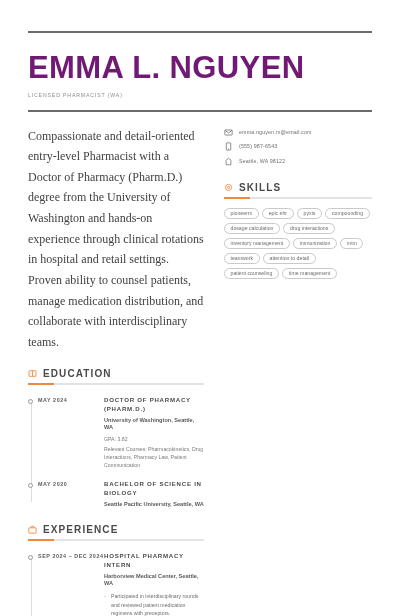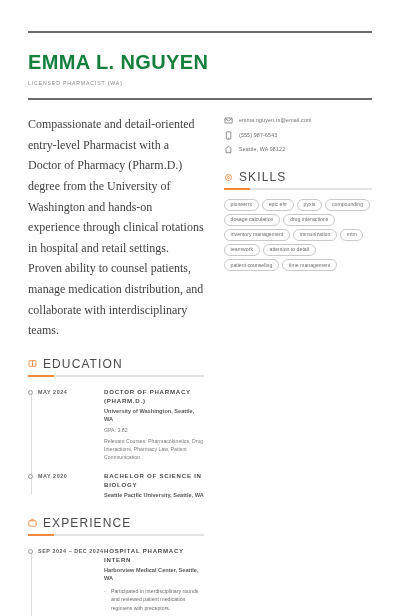--- a/index.html
+++ b/index.html
@@ -12,22 +12,22 @@
     color: #3c3c3c;
     position: relative;
     overflow: hidden;
   }
   .page { width: 400px; height: 616px; padding: 0 28px; position: relative; }
 
   
   .rule-top { height: 2px; background: #6b6b6b; margin-top: 31px; }
   .rule-bottom { height: 2px; background: #6b6b6b; margin-top: 12px; }
   .name {
-    font-size: 20px; font-weight: bold; letter-spacing: 0.4px;
-    color: #15803d; margin-top: 19px; line-height: 1.05;
+    font-size: 31px; font-weight: bold; letter-spacing: 0.4px;
+    color: #701a75; margin-top: 19px; line-height: 1.05;
   }
   .subtitle {
     font-size: 5.2px; letter-spacing: 0.85px; color: #8c8c8c;
     margin-top: 7px; margin-bottom: 7px; text-transform: uppercase;
   }
 
   
   .body-wrap { display: flex; margin-top: 14px; }
   .col-left { width: 190px; padding-right: 14px; }
   .col-right { width: 154px; padding-left: 6px; }
@@ -47,21 +47,21 @@
   }
   .contact-ico svg { display: block; width: 9px; height: 9px; }
   .contact-txt { font-size: 5.3px; color: #6e6e6e; line-height: 9px; letter-spacing: 0.15px; }
 
   
   .section { margin-top: 16px; }
   .sec-head { display: flex; align-items: center; gap: 6px; }
   .sec-ico { width: 9px; height: 9px; flex: 0 0 9px; color: #f0883e; }
   .sec-ico svg { display: block; width: 9px; height: 9px; }
   .sec-title {
-    font-size: 12px; font-weight: normal; letter-spacing: 1.1px;
+    font-size: 10px; font-weight: bold; letter-spacing: 1.1px;
     color: #4a4a4a; text-transform: uppercase;
   }
   .sec-underline { position: relative; height: 2px; margin-top: 4px; background: #e3e3e3; }
   .sec-underline::before {
     content: ""; position: absolute; left: 0; top: 0; height: 2px;
     width: 26px; background: #f0883e;
   }
 
   
   .pills { display: flex; flex-wrap: wrap; gap: 3.5px; margin-top: 9px; }

